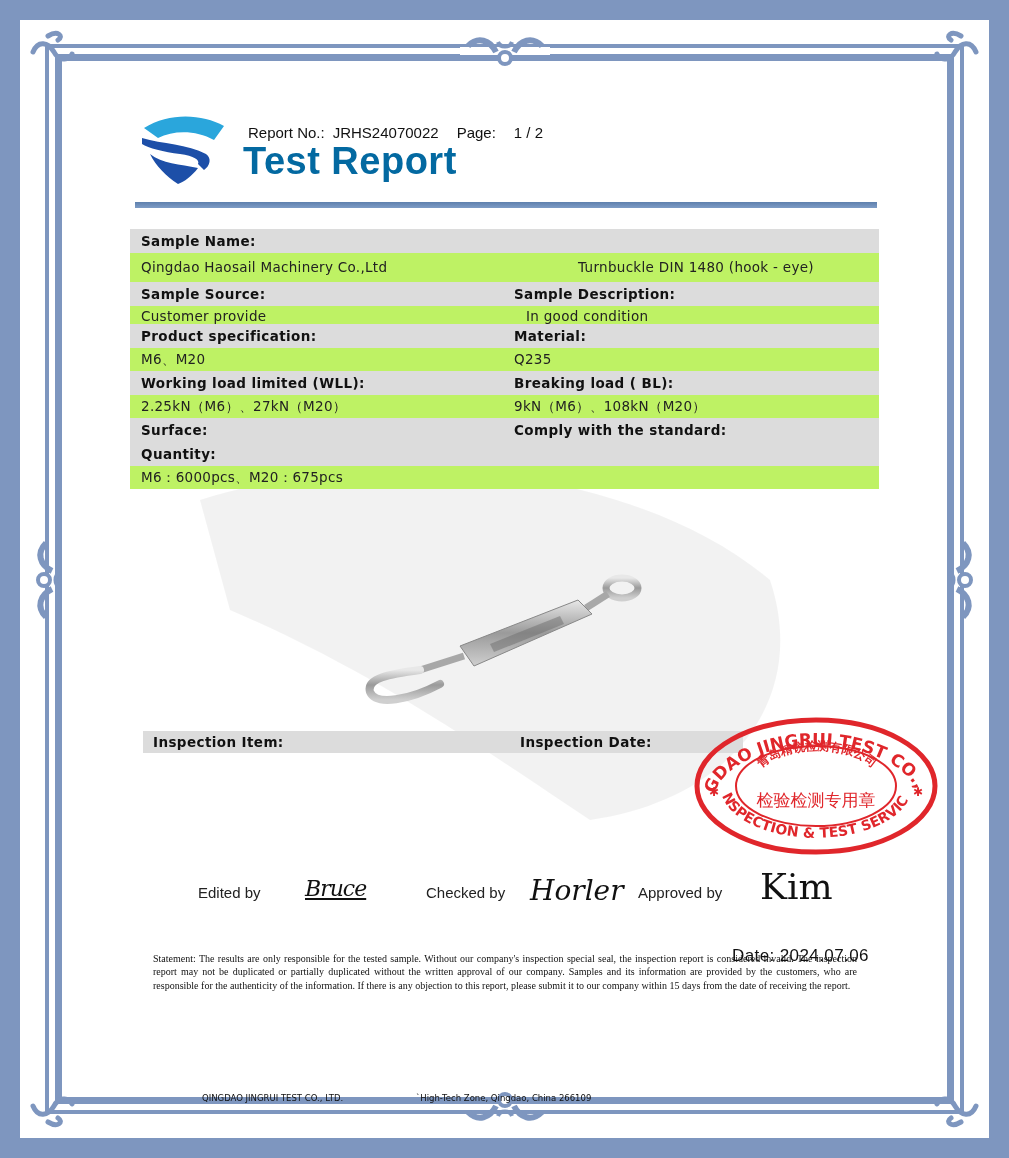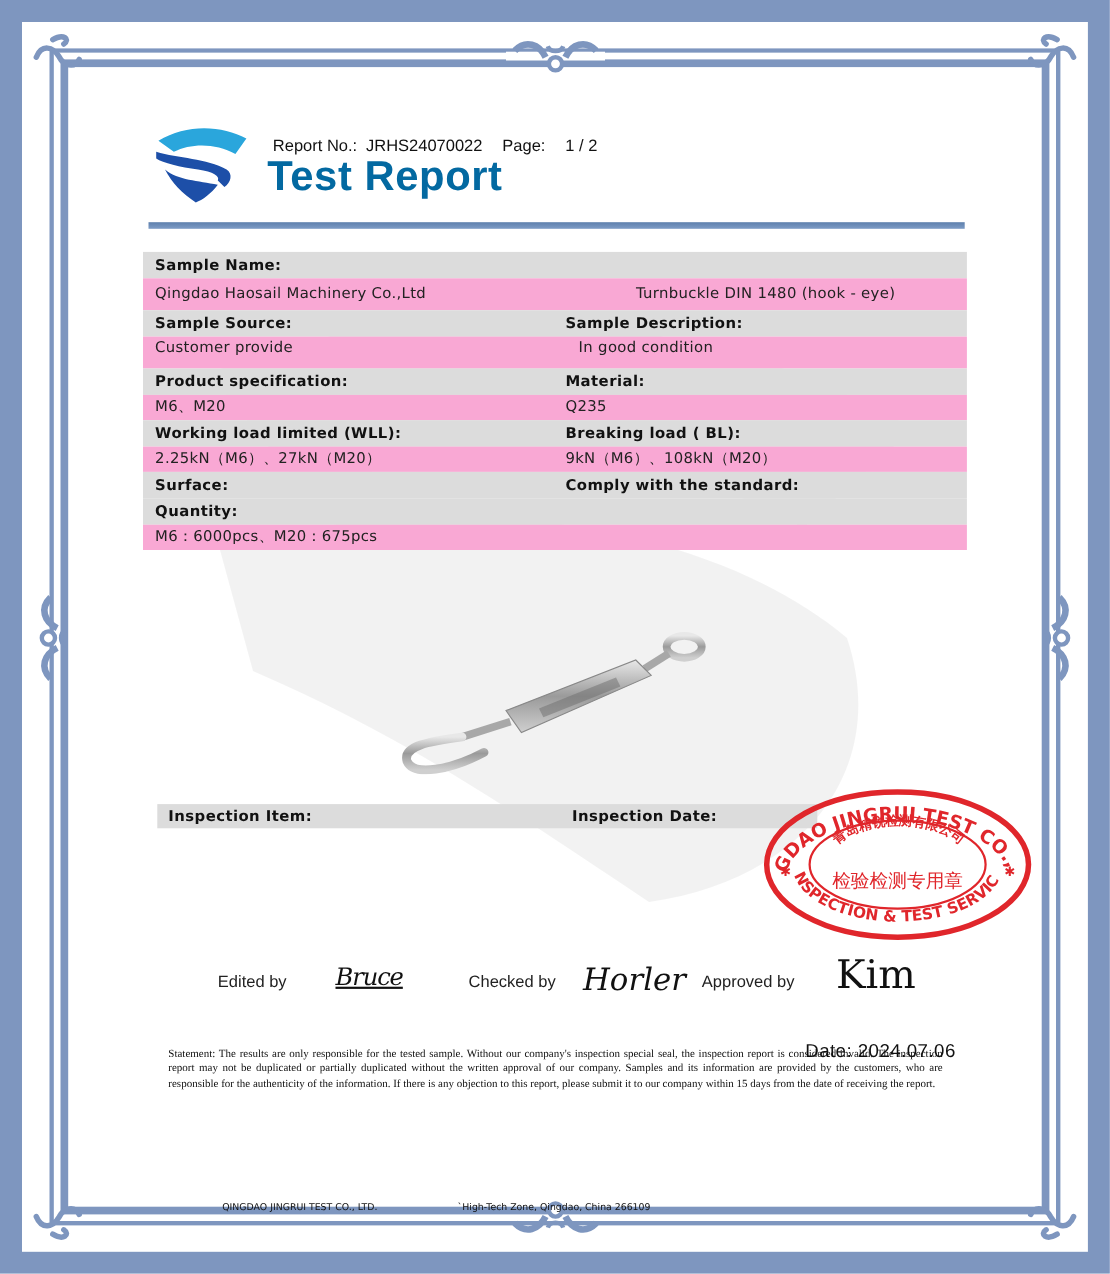--- a/index.html
+++ b/index.html
@@ -47,21 +47,21 @@
   }
   .header-rule {
     position: absolute; left: 135px; top: 202px; width: 742px; height: 6px;
     background: linear-gradient(#5e80ad, #7e9cc6);
   }
 
   
   .grid { position: absolute; left: 130px; top: 229px; width: 749px; }
   .row { display: flex; width: 100%; }
   .row.label-row { background: #dcdcdc; height: 24px; }
-  .row.value-row { background: #f9a8d4; height: 23px; }
+  .row.value-row { background: #bef264; height: 23px; }
   .cell {
     width: 374px; box-sizing: border-box; padding-left: 11px;
     font-size: 13.5px; line-height: 23px; white-space: nowrap;
   }
   .label-row .cell { font-weight: bold; letter-spacing: 0.4px; line-height: 24px; }
   .value-row .cell { color: #222; letter-spacing: 0.3px; }
   .cell + .cell { padding-left: 10px; }
 
   
   .product { position: absolute; left: 360px; top: 574px; }
@@ -181,21 +181,21 @@
     <div class="cell">Sample Name:</div>
   </div>
   <div class="row value-row" style="height:29px;">
     <div class="cell" style="line-height:29px;">Qingdao Haosail Machinery Co.,Ltd</div>
     <div class="cell" style="line-height:29px;text-align:center;">Turnbuckle DIN 1480 (hook - eye)</div>
   </div>
   <div class="row label-row">
     <div class="cell">Sample Source:</div>
     <div class="cell">Sample Description:</div>
   </div>
-  <div class="row value-row" style="height:29px;gap:23px;">
+  <div class="row value-row" style="height:18px;gap:23px;">
     <div class="cell" style="line-height:21px;">Customer provide</div>
     <div class="cell" style="line-height:21px;">In good condition</div>
   </div>
   <div class="row label-row">
     <div class="cell">Product specification:</div>
     <div class="cell">Material:</div>
   </div>
   <div class="row value-row">
     <div class="cell">M6、M20</div>
     <div class="cell">Q235</div>

